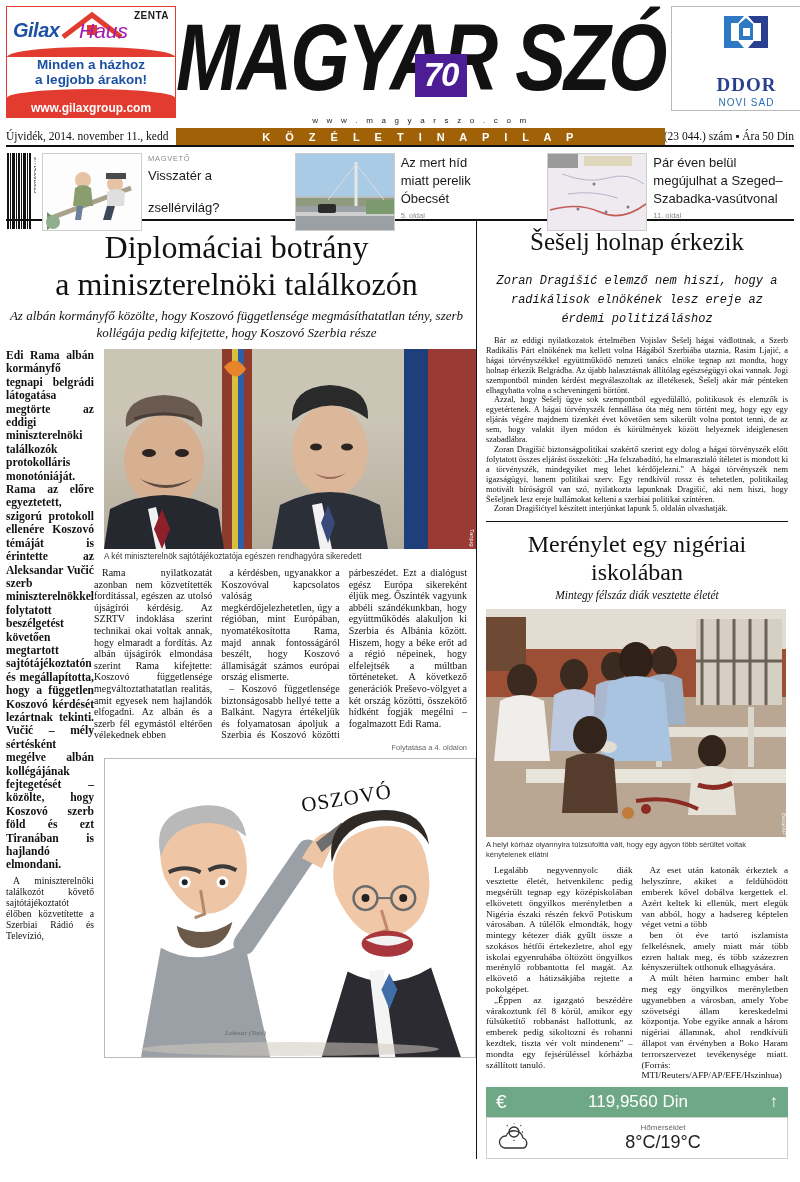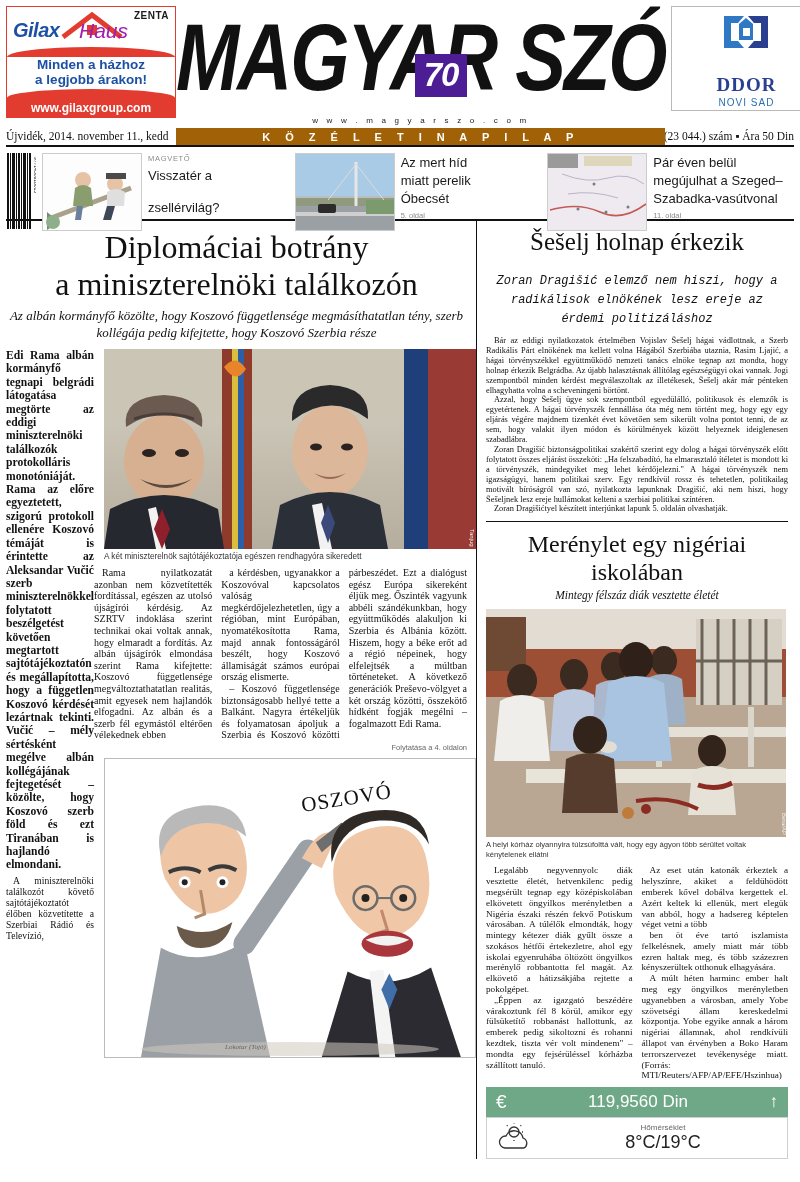--- a/index.html
+++ b/index.html
@@ -114,21 +114,21 @@
   .credit-v { position:absolute; right:1px; bottom:2px; writing-mode:vertical-rl;
     font-family:"Liberation Sans",sans-serif; font-size:6px; color:#eee; }
   .caption { font-family:"Liberation Sans",sans-serif; font-size:8.2px; color:#333;
     margin:3px 0 6px 98px; width:372px; }
 
   .cartoon { width:372px; height:300px; margin:6px 0 0 98px; border:1px solid #bbb;
     position:relative; background:#fff; overflow:hidden; }
   .cartoon .oszovo { position:absolute; left:196px; top:27px;
     font-family:"Liberation Serif",serif; font-size:21px; letter-spacing:1px;
     transform:rotate(-9deg); }
-  .cartoon .sig2 { position:absolute; left:120px; bottom:6px; font-size:7px;
+  .cartoon .sig2 { position:absolute; left:120px; bottom:20px; font-size:7px;
     font-family:"Liberation Serif",serif; color:#666; font-style:italic;}
 
   
   .headline2 { font-family:"Liberation Serif",serif; font-size:25px; line-height:29px;
     text-align:center; margin:6px 0 3px; }
   .deck2 { font-family:Liberation Mono, monospace; font-style:italic; font-size:12px;
     line-height:19px; text-align:center; margin:16px 0 7px; }
   .flow1 { font-size:8.4px; line-height:9.9px; text-align:justify; font-family:"Liberation Serif",serif; }
   .flow1 p { margin:0; text-indent:8px; }
   .rule-h { border-top:1px solid #111; margin:7px 0 0; }

